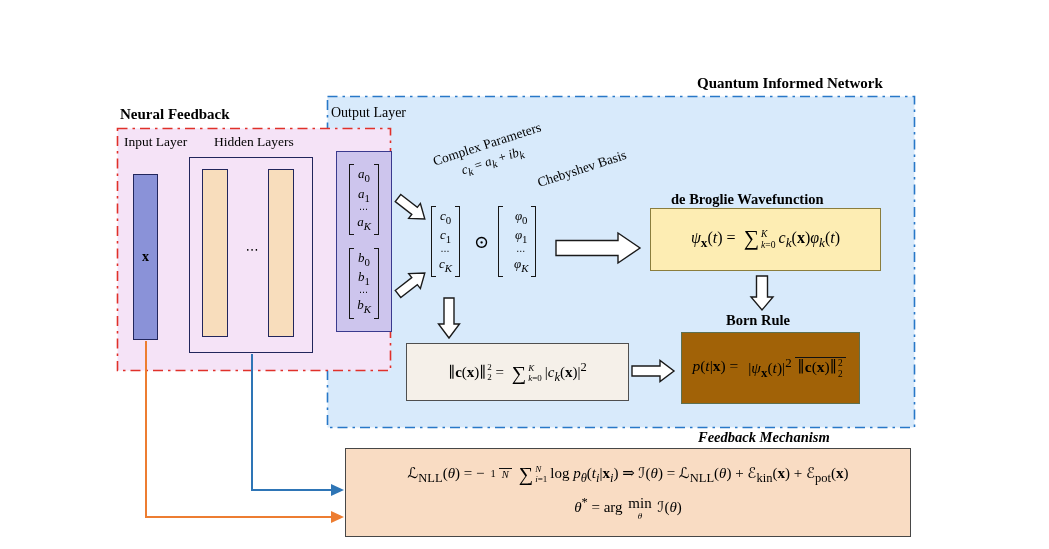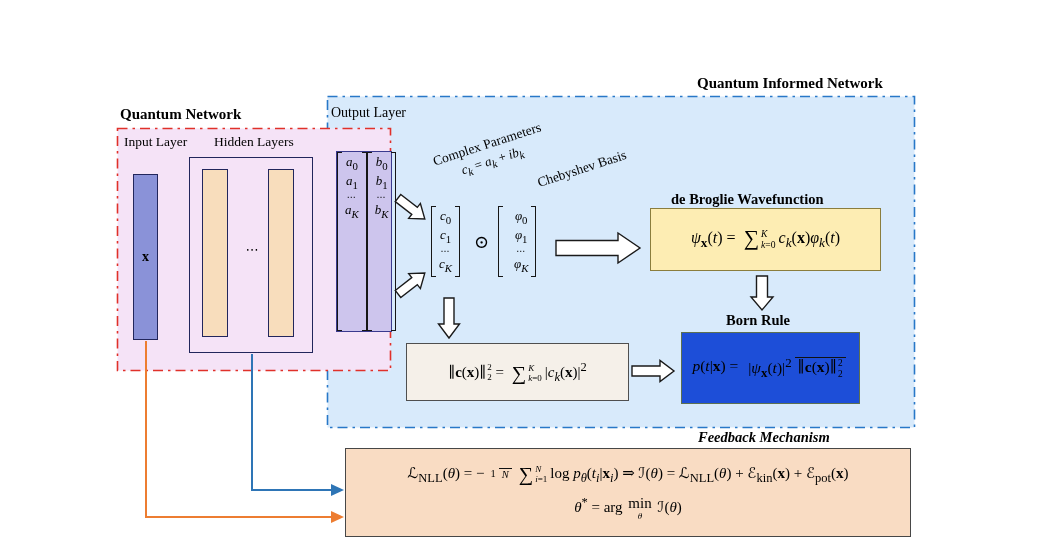--- a/index.html
+++ b/index.html
@@ -24,21 +24,21 @@
   .node { position:absolute; z-index:2; }
   #input-rect { left:133px; top:174px; width:25px; height:166px; background:#8a92d8;
     border:1.5px solid #22265c; display:flex; align-items:center; justify-content:center;
     font-weight:bold; font-size:14px; }
   #hidden-box { left:189px; top:157px; width:124px; height:196px; border:1.5px solid #22265c; }
   #hidden-rect-1 { left:202px; top:169px; width:26px; height:168px; background:#f8ddbc; border:1.2px solid #22265c; }
   #hidden-rect-2 { left:268px; top:169px; width:26px; height:168px; background:#f8ddbc; border:1.2px solid #22265c; }
   #hidden-dots { left:238px; top:242px; width:28px; text-align:center; font-size:13px; }
 
   #output-box { left:336px; top:151px; width:56px; height:181px; background:#cdc5ed;
-    border:1.5px solid #3a3a8e; display:flex; flex-direction:row; 
+    border:1.5px solid #3a3a8e; display:flex; flex-direction:column; align-items:center;
     justify-content:space-evenly; }
 
   .vec { position:relative; padding:2px 8px; font-size:13px; z-index:2; }
   .vec span { display:block; text-align:center; line-height:1.28; }
   .vec .vdots { font-size:9px; line-height:1; letter-spacing:1px; }
   .vec::before { content:''; position:absolute; left:0; top:0; bottom:0; width:4px;
     border:1.4px solid #161616; border-right:none; }
   .vec::after { content:''; position:absolute; right:0; top:0; bottom:0; width:4px;
     border:1.4px solid #161616; border-left:none; }
 
@@ -51,21 +51,21 @@
   #complex-label .sub-formula { font-size:13px; margin-top:1px; }
   #chebyshev-label { left:513px; top:161px; width:138px; transform:rotate(-18deg);
     text-align:center; font-size:13.5px; }
 
   #debroglie-label { left:671px; top:191px; font-size:14.5px; font-weight:bold; }
   #born-label { left:726px; top:312px; font-size:14.5px; font-weight:bold;text-align:center; }
   #feedback-label { left:698px; top:429px; font-size:14.5px; font-weight:bold;font-style:italic; }
 
   .fbox { position:absolute; display:flex; align-items:center; justify-content:center; z-index:2; }
   #debroglie-box { left:650px; top:208px; width:231px; height:63px; background:#fdedb3; border:1.5px solid #8a7d3d; }
-  #born-box { left:681px; top:332px; width:179px; height:72px; background:#1d4ed8; border:1.5px solid #5d7050; }
+  #born-box { left:681px; top:332px; width:179px; height:72px; background:#a16207; border:1.5px solid #5d7050; }
   #norm-box { left:406px; top:343px; width:223px; height:58px; background:#f5f0e9; border:1.5px solid #4f4f4f; }
   #feedback-box { left:345px; top:448px; width:566px; height:89px; background:#f9dcc3;
     border:1.5px solid #474747; flex-direction:column; gap:9px; }
 
   .math { white-space:nowrap; }
   #debroglie-box .math { font-size:16px; }
   #born-box .math { font-size:15.5px; }
   #norm-box .math { font-size:15px; }
   #feedback-box .math { font-size:15px; }
 
@@ -119,21 +119,21 @@
     </g>
     <g transform="translate(762,276) rotate(90)">
       <polygon points="0,-5.5 21,-5.5 21,-11 34,0 21,11 21,5.5 0,5.5" fill="#ffffff" stroke="#1a1a1a" stroke-width="1.4"></polygon>
     </g>
     <g transform="translate(632,371)">
       <polygon points="0,-5 28,-5 28,-10.5 42,0 28,10.5 28,5 0,5" fill="#ffffff" stroke="#1a1a1a" stroke-width="1.4"></polygon>
     </g>
   </svg>
 
   <div class="lbl" id="qin-title">Quantum Informed Network</div>
-  <div class="lbl" id="nn-title">Quantum Network</div>
+  <div class="lbl" id="nn-title">Neural Feedback</div>
   <div class="lbl" id="output-layer-label">Output Layer</div>
   <div class="lbl" id="input-layer-label">Input Layer</div>
   <div class="lbl" id="hidden-layers-label">Hidden Layers</div>
 
   <div class="node" id="input-rect">
     <span>x</span>
   </div>
   <div class="node" id="hidden-box"></div>
   <div class="node" id="hidden-rect-1"></div>
   <div class="node" id="hidden-rect-2"></div>

